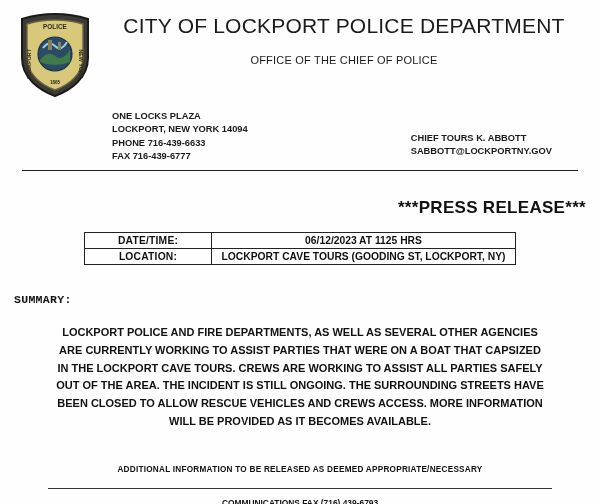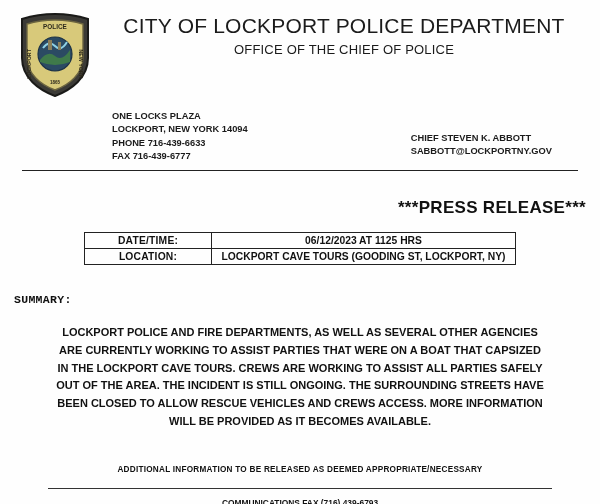--- a/index.html
+++ b/index.html
@@ -45,22 +45,22 @@
     text-align: center;
   }
   .dept-title {
     font-family: "Liberation Sans", sans-serif;
     font-size: 21px;
     letter-spacing: 0.2px;
     color: #1b1b1b;
     white-space: nowrap;
   }
   .dept-sub {
-    font-size: 13px;
-    margin-top: 4px;
+    font-size: 11px;
+    margin-top: 16px;
     color: #1b1b1b;
     letter-spacing: 0.2px;
   }
 
   
   .addr-wrap {
     display: flex;
     justify-content: space-between;
     margin: 12px 0 0 98px;
     padding-right: 34px;
@@ -183,21 +183,21 @@
   </div>
 
   <div class="addr-wrap">
     <div class="addr-left">
       <div>ONE LOCKS PLAZA</div>
       <div>LOCKPORT, NEW YORK 14094</div>
       <div>PHONE 716-439-6633</div>
       <div>FAX 716-439-6777</div>
     </div>
     <div class="addr-right">
-      <div>CHIEF STEVEN K. ABBOTT</div>
+      <div>CHIEF TOURS K. ABBOTT</div>
       <div>SABBOTT@LOCKPORTNY.GOV</div>
     </div>
   </div>
 
   <hr class="rule">
 
   <div class="press-title">***PRESS RELEASE***</div>
 
   <table class="info">
     <tbody>

